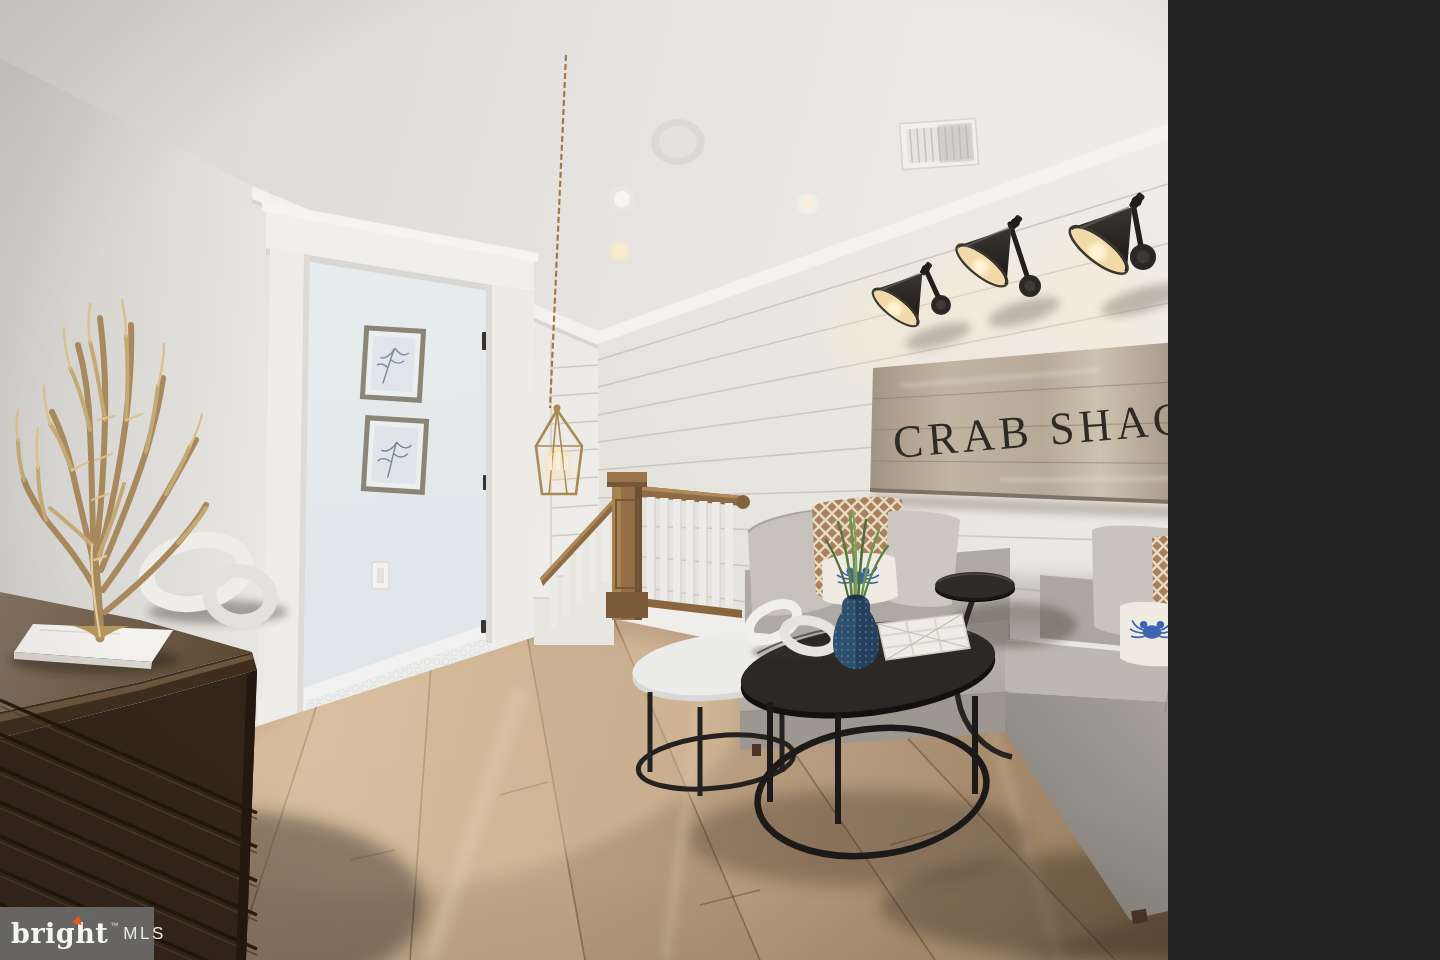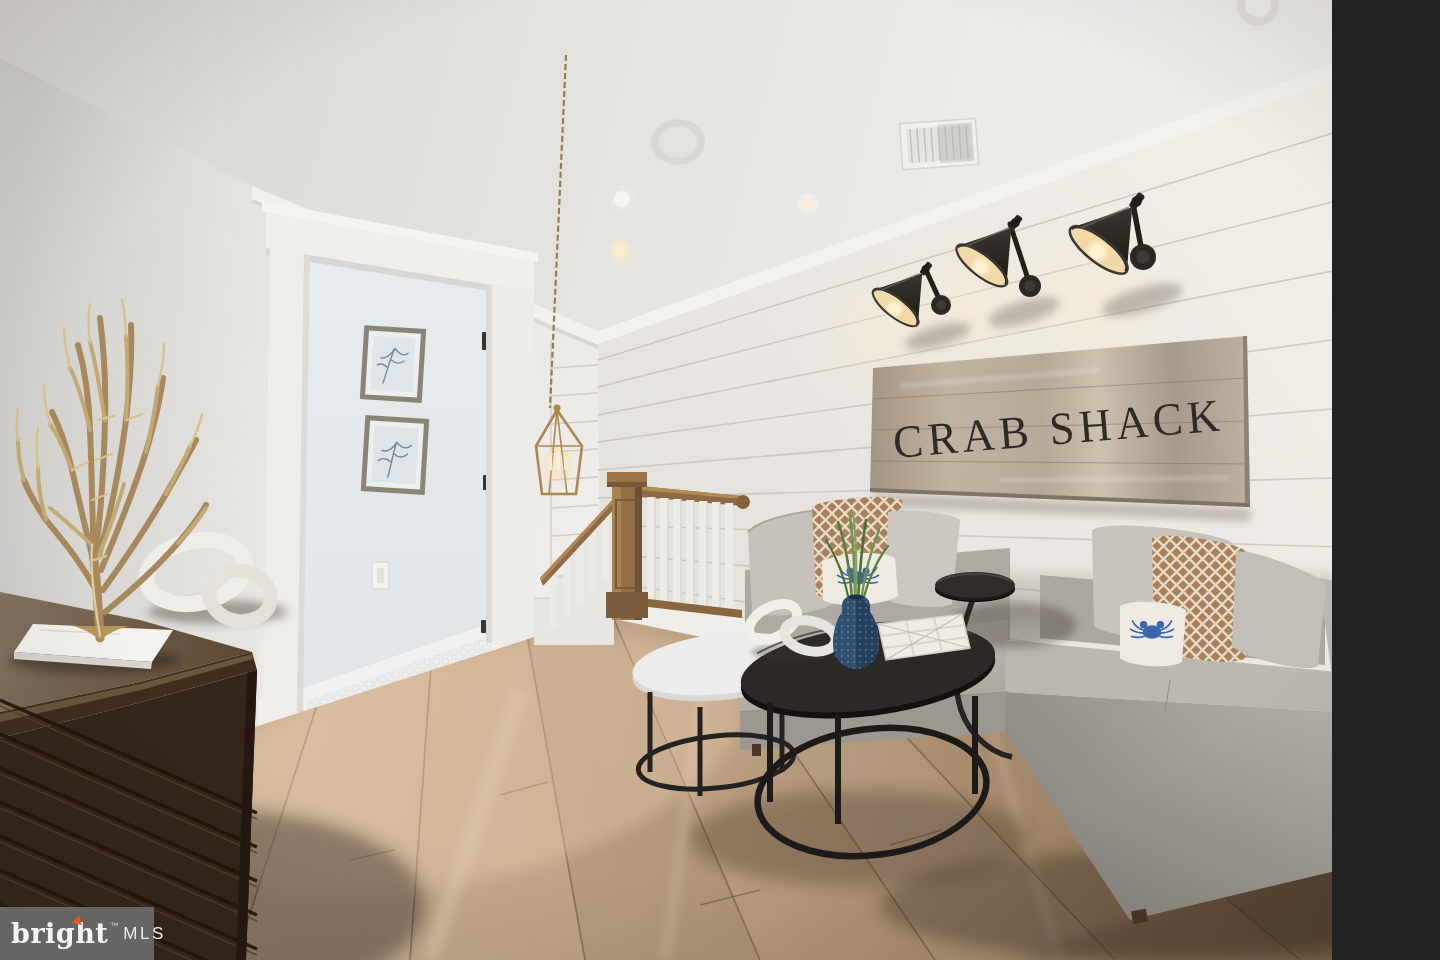--- a/index.html
+++ b/index.html
@@ -1,16 +1,16 @@
 <!DOCTYPE html>
 <html><head>
 <meta charset="utf-8">
 <style>
   html,body{margin:0;padding:0;background:#222;}
-  .scene{position:relative;width:1332px;height:960px;overflow:hidden;background:#e6e4e1;
+  .scene{position:relative;width:1168px;height:960px;overflow:hidden;background:#e6e4e1;
          font-family:"Liberation Sans",sans-serif;}
   .scene svg{position:absolute;left:0;top:0;display:block;}
   
   .watermark{position:absolute;left:0;bottom:0;width:154px;height:53px;
              background:rgba(106,106,106,.93);display:flex;align-items:center;
              padding:0 0 0 11px;box-sizing:border-box;z-index:50;}
   .wm-brand{font-family:"DejaVu Serif",serif;font-weight:700;font-size:27px;
             color:#f5f5f3;letter-spacing:0.5px;line-height:1;}
   .wm-tm{font-size:8px;color:#d8d8d6;margin:-16px 5px 0 2px;}
   .wm-mls{font-family:"Liberation Sans",sans-serif;font-weight:400;font-size:17px;

